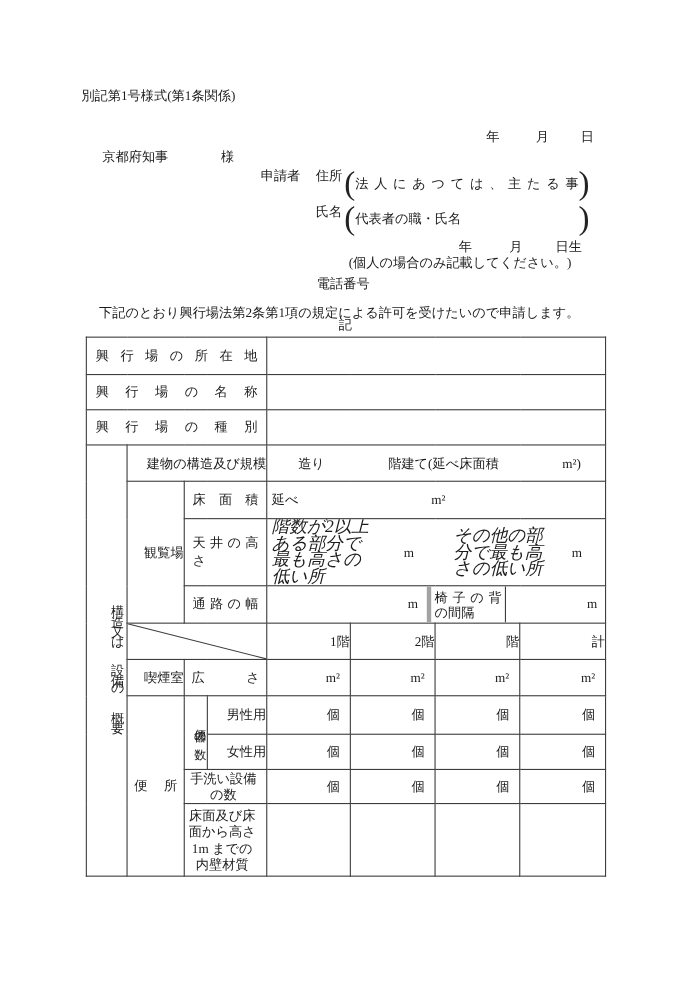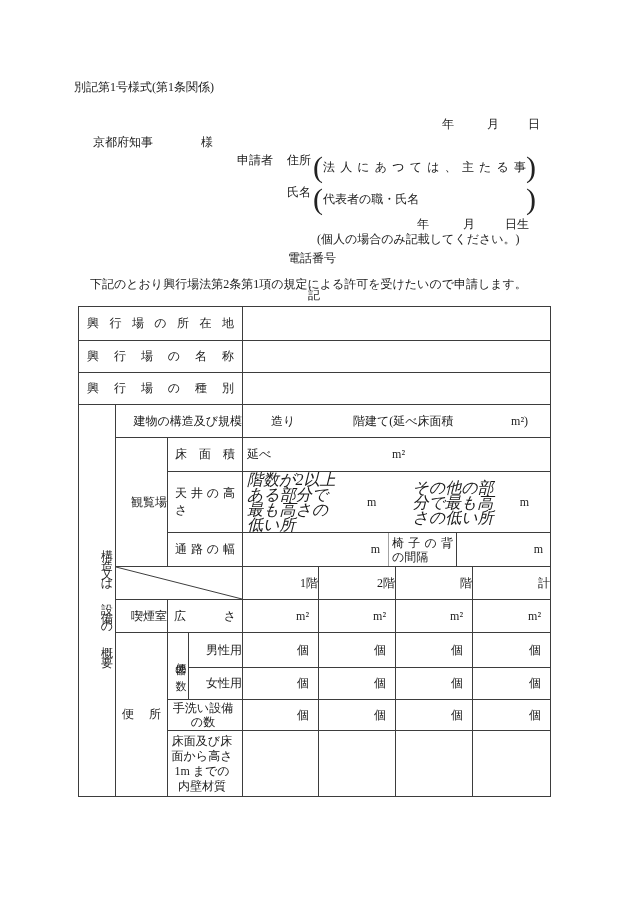--- a/index.html
+++ b/index.html
@@ -177,21 +177,21 @@
       </td>
     </tr>
 
     <tr style="height:34px">
       <td colspan="2" class="jl7">通路の幅</td>
       <td colspan="4">
         <div class="aisle-wrap">
           <div class="aisle-sec" style="width:137px; justify-content:flex-end; padding-right:8px;">
             <span>m</span>
           </div>
-          <div class="aisle-sec" style="width:67px; border-left:1px solid #a3a3a3;justify-content:flex-end;">
+          <div class="aisle-sec" style="width:67px; border-left:4px solid #a3a3a3;justify-content:flex-end;">
             <div class="chair-lines">
               <div class="chair-l1">椅子の背</div>
               <div>の間隔</div>
             </div>
           </div>
           <div class="aisle-sec" style="flex:1; border-left:1px solid #3d3d3d; justify-content:flex-end; padding-right:7px;">
             <span>m</span>
           </div>
         </div>
       </td>

